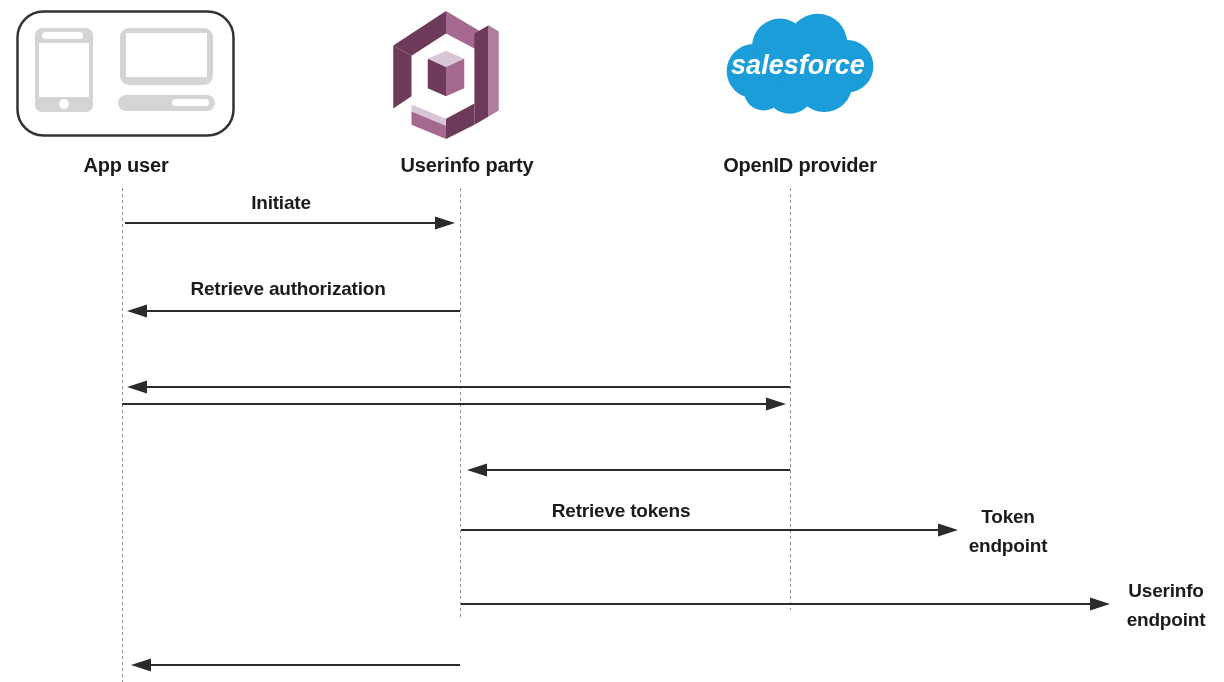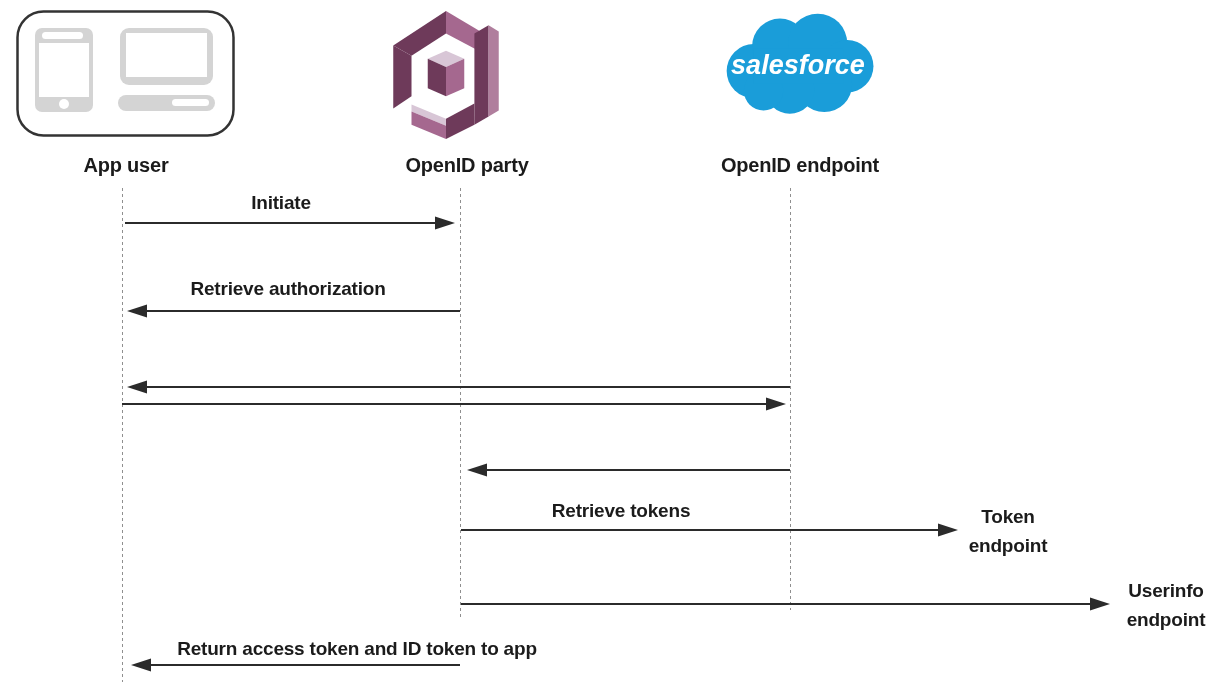--- a/index.html
+++ b/index.html
@@ -54,21 +54,20 @@
       <polygon points="958,530 938,523.5 938,536.5" fill="#2b2b2b"></polygon>
       <line x1="461" y1="604" x2="1099" y2="604" stroke="#2b2b2b" stroke-width="2"></line>
       <polygon points="1110,604 1090,597.5 1090,610.5" fill="#2b2b2b"></polygon>
       <line x1="460" y1="665" x2="142" y2="665" stroke="#2b2b2b" stroke-width="2"></line>
       <polygon points="131,665 151,658.5 151,671.5" fill="#2b2b2b"></polygon>
     </svg>
   <div class="abs" id="labels-layer" style="left:0;top:0;width:1224px;height:502px;">
       <div class="msg-label" style="left: 281px; top: 203px;">Initiate</div>
       <div class="msg-label" style="left: 288px; top: 289px;">Retrieve authorization</div>
       <div class="msg-label" style="left: 621px; top: 511px;">Retrieve tokens</div>
-      <div class="msg-label" style="left: 357px; top: 649px;">Return access token and ID token to app</div>
       <div class="endpoint-label" style="left: 1008px; top: 531px;">
         <div>Token</div>
         <div>endpoint</div>
       </div>
       <div class="endpoint-label" style="left: 1166px; top: 605px;">
         <div>Userinfo</div>
         <div>endpoint</div>
       </div>
     </div>
 
@@ -102,33 +101,33 @@
       <polygon points="102,22 112,28 112,106 102,112" fill="#b07e9d"></polygon>
 
       <polygon points="26,100 60,114 60,121 26,107" fill="#d8c6d6"></polygon>
       <polygon points="26,107 60,121 60,134 26,120" fill="#a5688f"></polygon>
       <polygon points="60,114 88,99 88,120 60,134" fill="#6e3a5a"></polygon>
 
       <polygon points="42,55 60,47 78,55 60,63" fill="#d8c6d6"></polygon>
       <polygon points="42,55 60,63 60,92 42,84" fill="#6e3a5a"></polygon>
       <polygon points="60,63 78,55 78,84 60,92" fill="#a5688f"></polygon>
     </svg>
-    <div class="actor-label" style="left:82px;top:162px;">OpenID party</div>
+    <div class="actor-label" style="left:82px;top:162px;">Userinfo party</div>
   </div>
 
   <div class="abs" style="left:716px;top:12px;">
     <svg width="164" height="110" viewBox="0 0 200 134">
       <g fill="#1a9dd9">
         <circle cx="46" cy="72" r="33"></circle>
         <circle cx="78" cy="42" r="34"></circle>
         <circle cx="124" cy="38" r="36"></circle>
         <circle cx="160" cy="66" r="32"></circle>
         <circle cx="132" cy="88" r="34"></circle>
         <circle cx="90" cy="94" r="30"></circle>
         <circle cx="58" cy="96" r="24"></circle>
         <rect x="46" y="45" width="110" height="42"></rect>
       </g>
       <text class="sf" x="100" y="76" font-size="33" text-anchor="middle" font-style="italic">salesforce</text>
     </svg>
-    <div class="actor-label" style="left:84px;top:153px;">OpenID endpoint</div>
+    <div class="actor-label" style="left:84px;top:153px;">OpenID provider</div>
   </div>
 
 </div>
 
 </body></html>

